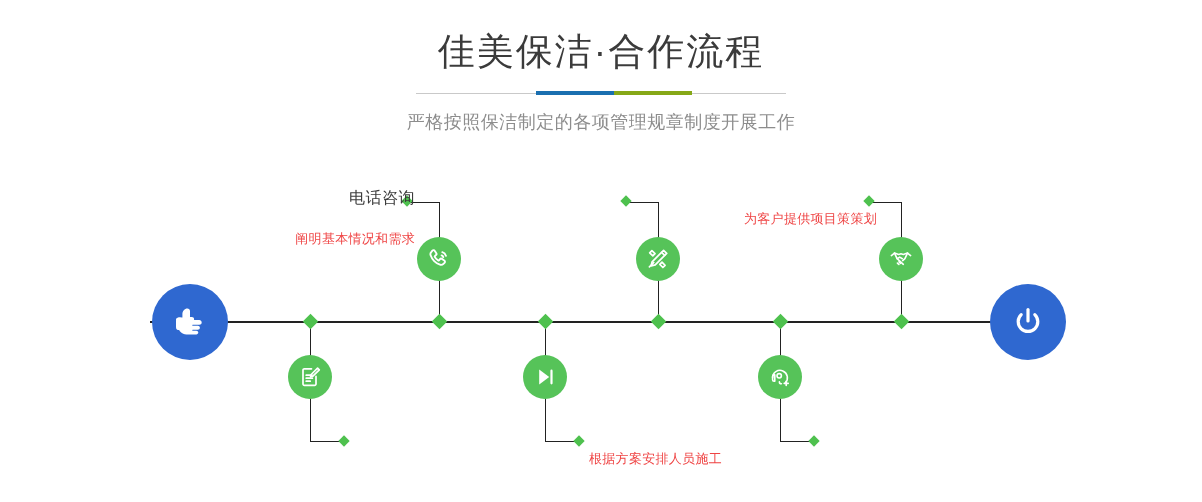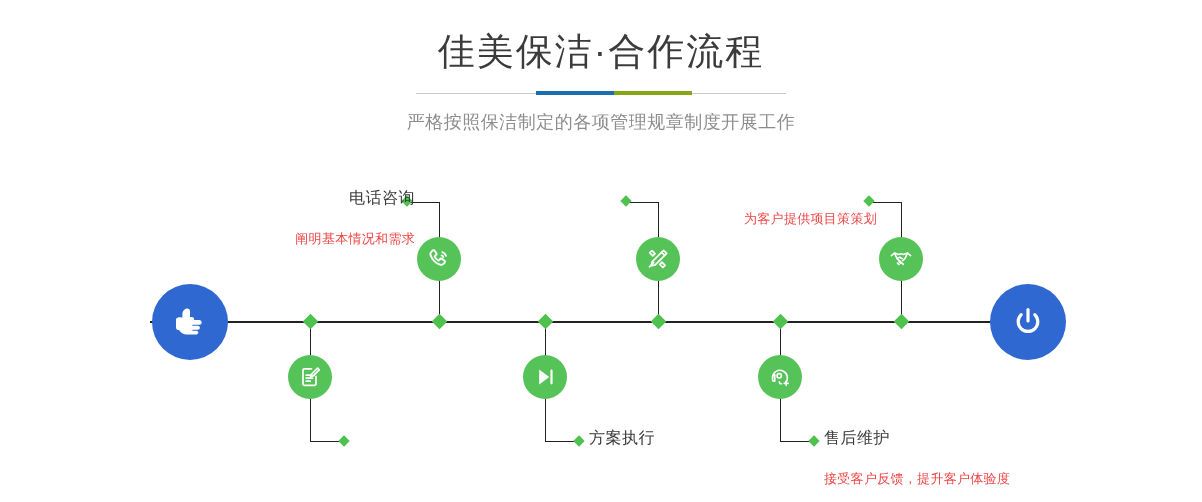--- a/index.html
+++ b/index.html
@@ -246,21 +246,21 @@
   <div class="diamond" style="left:575px; top:437px; width:8px; height:8px;"></div>
   <div class="step-node" style="left:523px; top:355px;">
     <span>
       <svg width="26" height="26" viewBox="0 0 26 26" fill="#ffffff">
         <path d="M7.2 5.6l10 7.4-10 7.4z"></path>
         <rect x="18.4" y="5.6" width="2.2" height="14.8" rx="1.1"></rect>
       </svg>
     </span>
   </div>
   <div class="label-block bottom" style="left:589px; top:428px;">
-    <div class="label-title">方案执行</div>
+    <div class="label-desc">根据方案安排人员施工</div>
   </div>
 
   <div class="diamond" style="left:896px; top:316px;"></div>
   <div class="connector v" style="left:901px; top:202px; height:119px;"></div>
   <div class="connector h" style="left:870px; top:202px; width:32px;"></div>
   <div class="diamond" style="left:865px; top:197px; width:8px; height:8px;"></div>
   <div class="step-node" style="left:879px; top:237px;">
     <span>
       <svg width="26" height="26" viewBox="0 0 26 26" fill="none" stroke="#ffffff" stroke-width="1.6" stroke-linecap="round" stroke-linejoin="round">
         <path d="M3.4 9.6l3.1-2.5 4.2 1.3 2.3-.6 2.3.6 4.2-1.3 3.1 2.5"></path>
@@ -285,18 +285,14 @@
       <svg width="26" height="26" viewBox="0 0 26 26" fill="none" stroke="#ffffff" stroke-width="1.6" stroke-linecap="round" stroke-linejoin="round">
         <path d="M5.6 13.8a7.4 7.4 0 1 1 12.6 5.2"></path>
         <path d="M5.6 12.4v3.4a1.5 1.5 0 0 0 1.5 1.5h.7v-6.4h-.7a1.5 1.5 0 0 0-1.5 1.5z"></path>
         <path d="M12.4 17.9c0 1 .9 1.8 2 1.8"></path>
         <circle cx="12.2" cy="11.8" r="2.2"></circle>
         <line x1="19.2" y1="17.4" x2="19.2" y2="21.4"></line>
         <line x1="17.2" y1="19.4" x2="21.2" y2="19.4"></line>
       </svg>
     </span>
   </div>
-  <div class="label-block bottom" style="left:824px; top:428px;">
-    <div class="label-title">售后维护</div>
-    <div class="label-desc">接受客户反馈，提升客户体验度</div>
-  </div>
 
 </div>
 
 </body></html>

